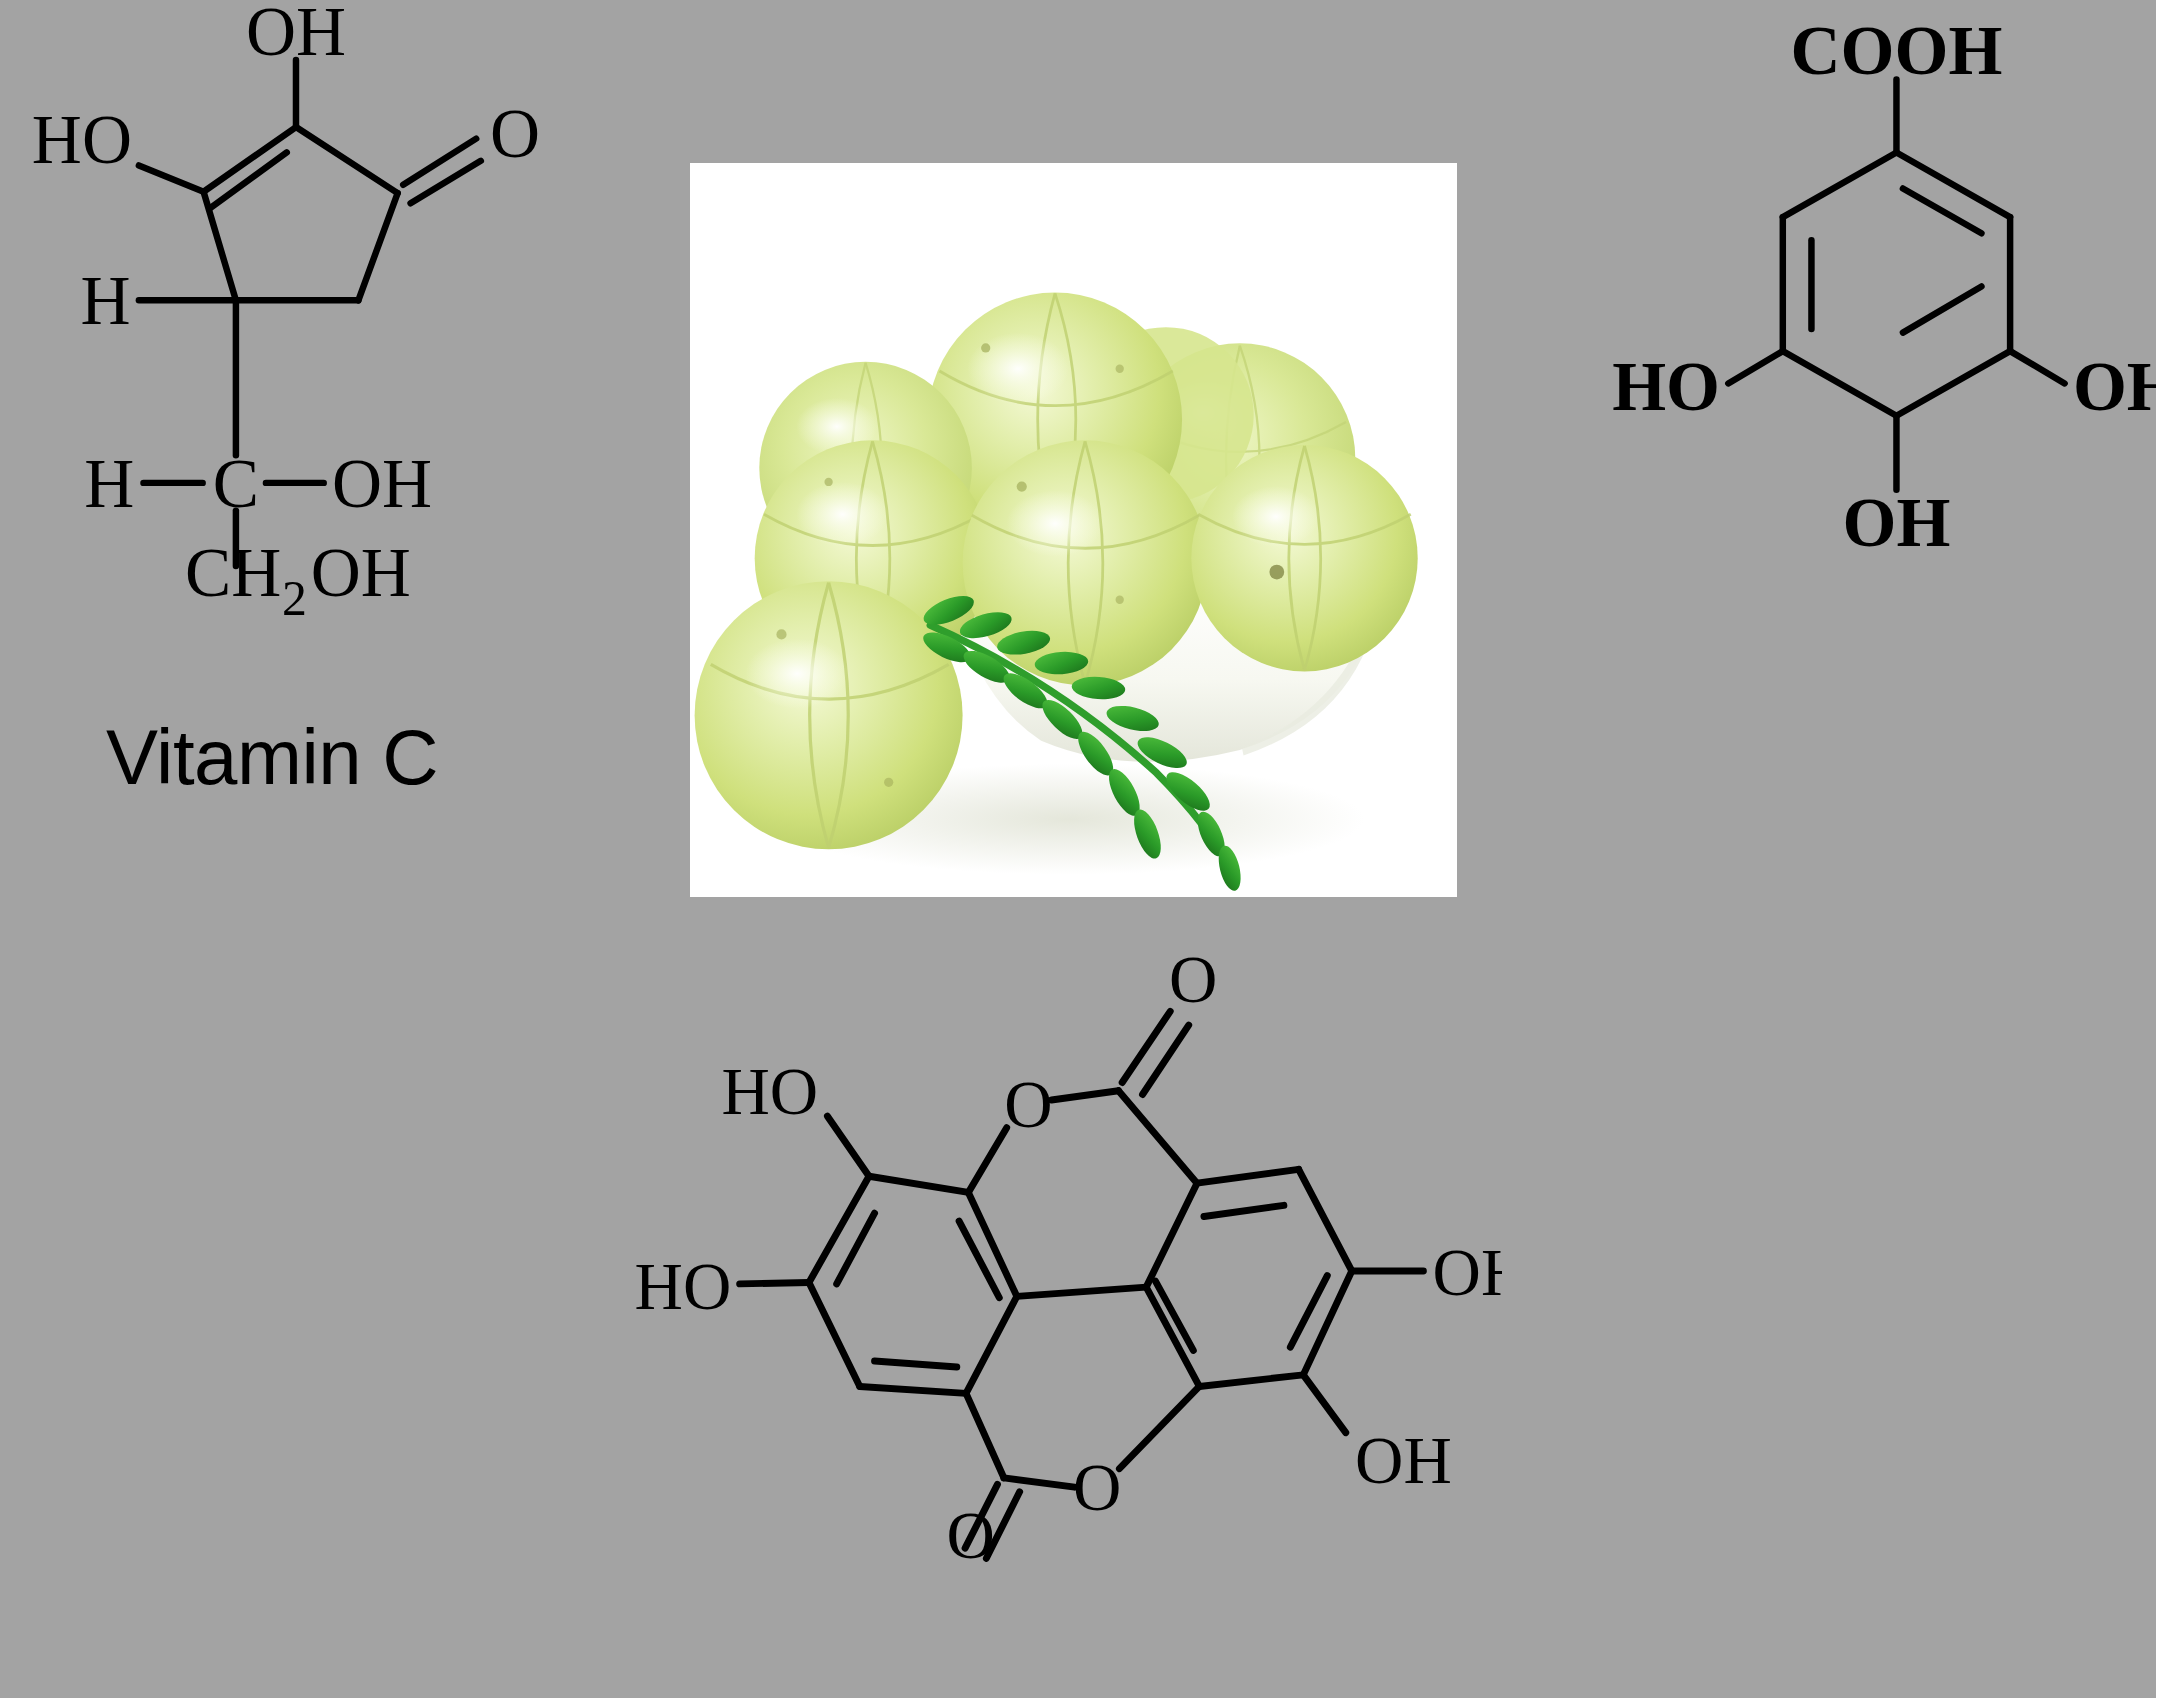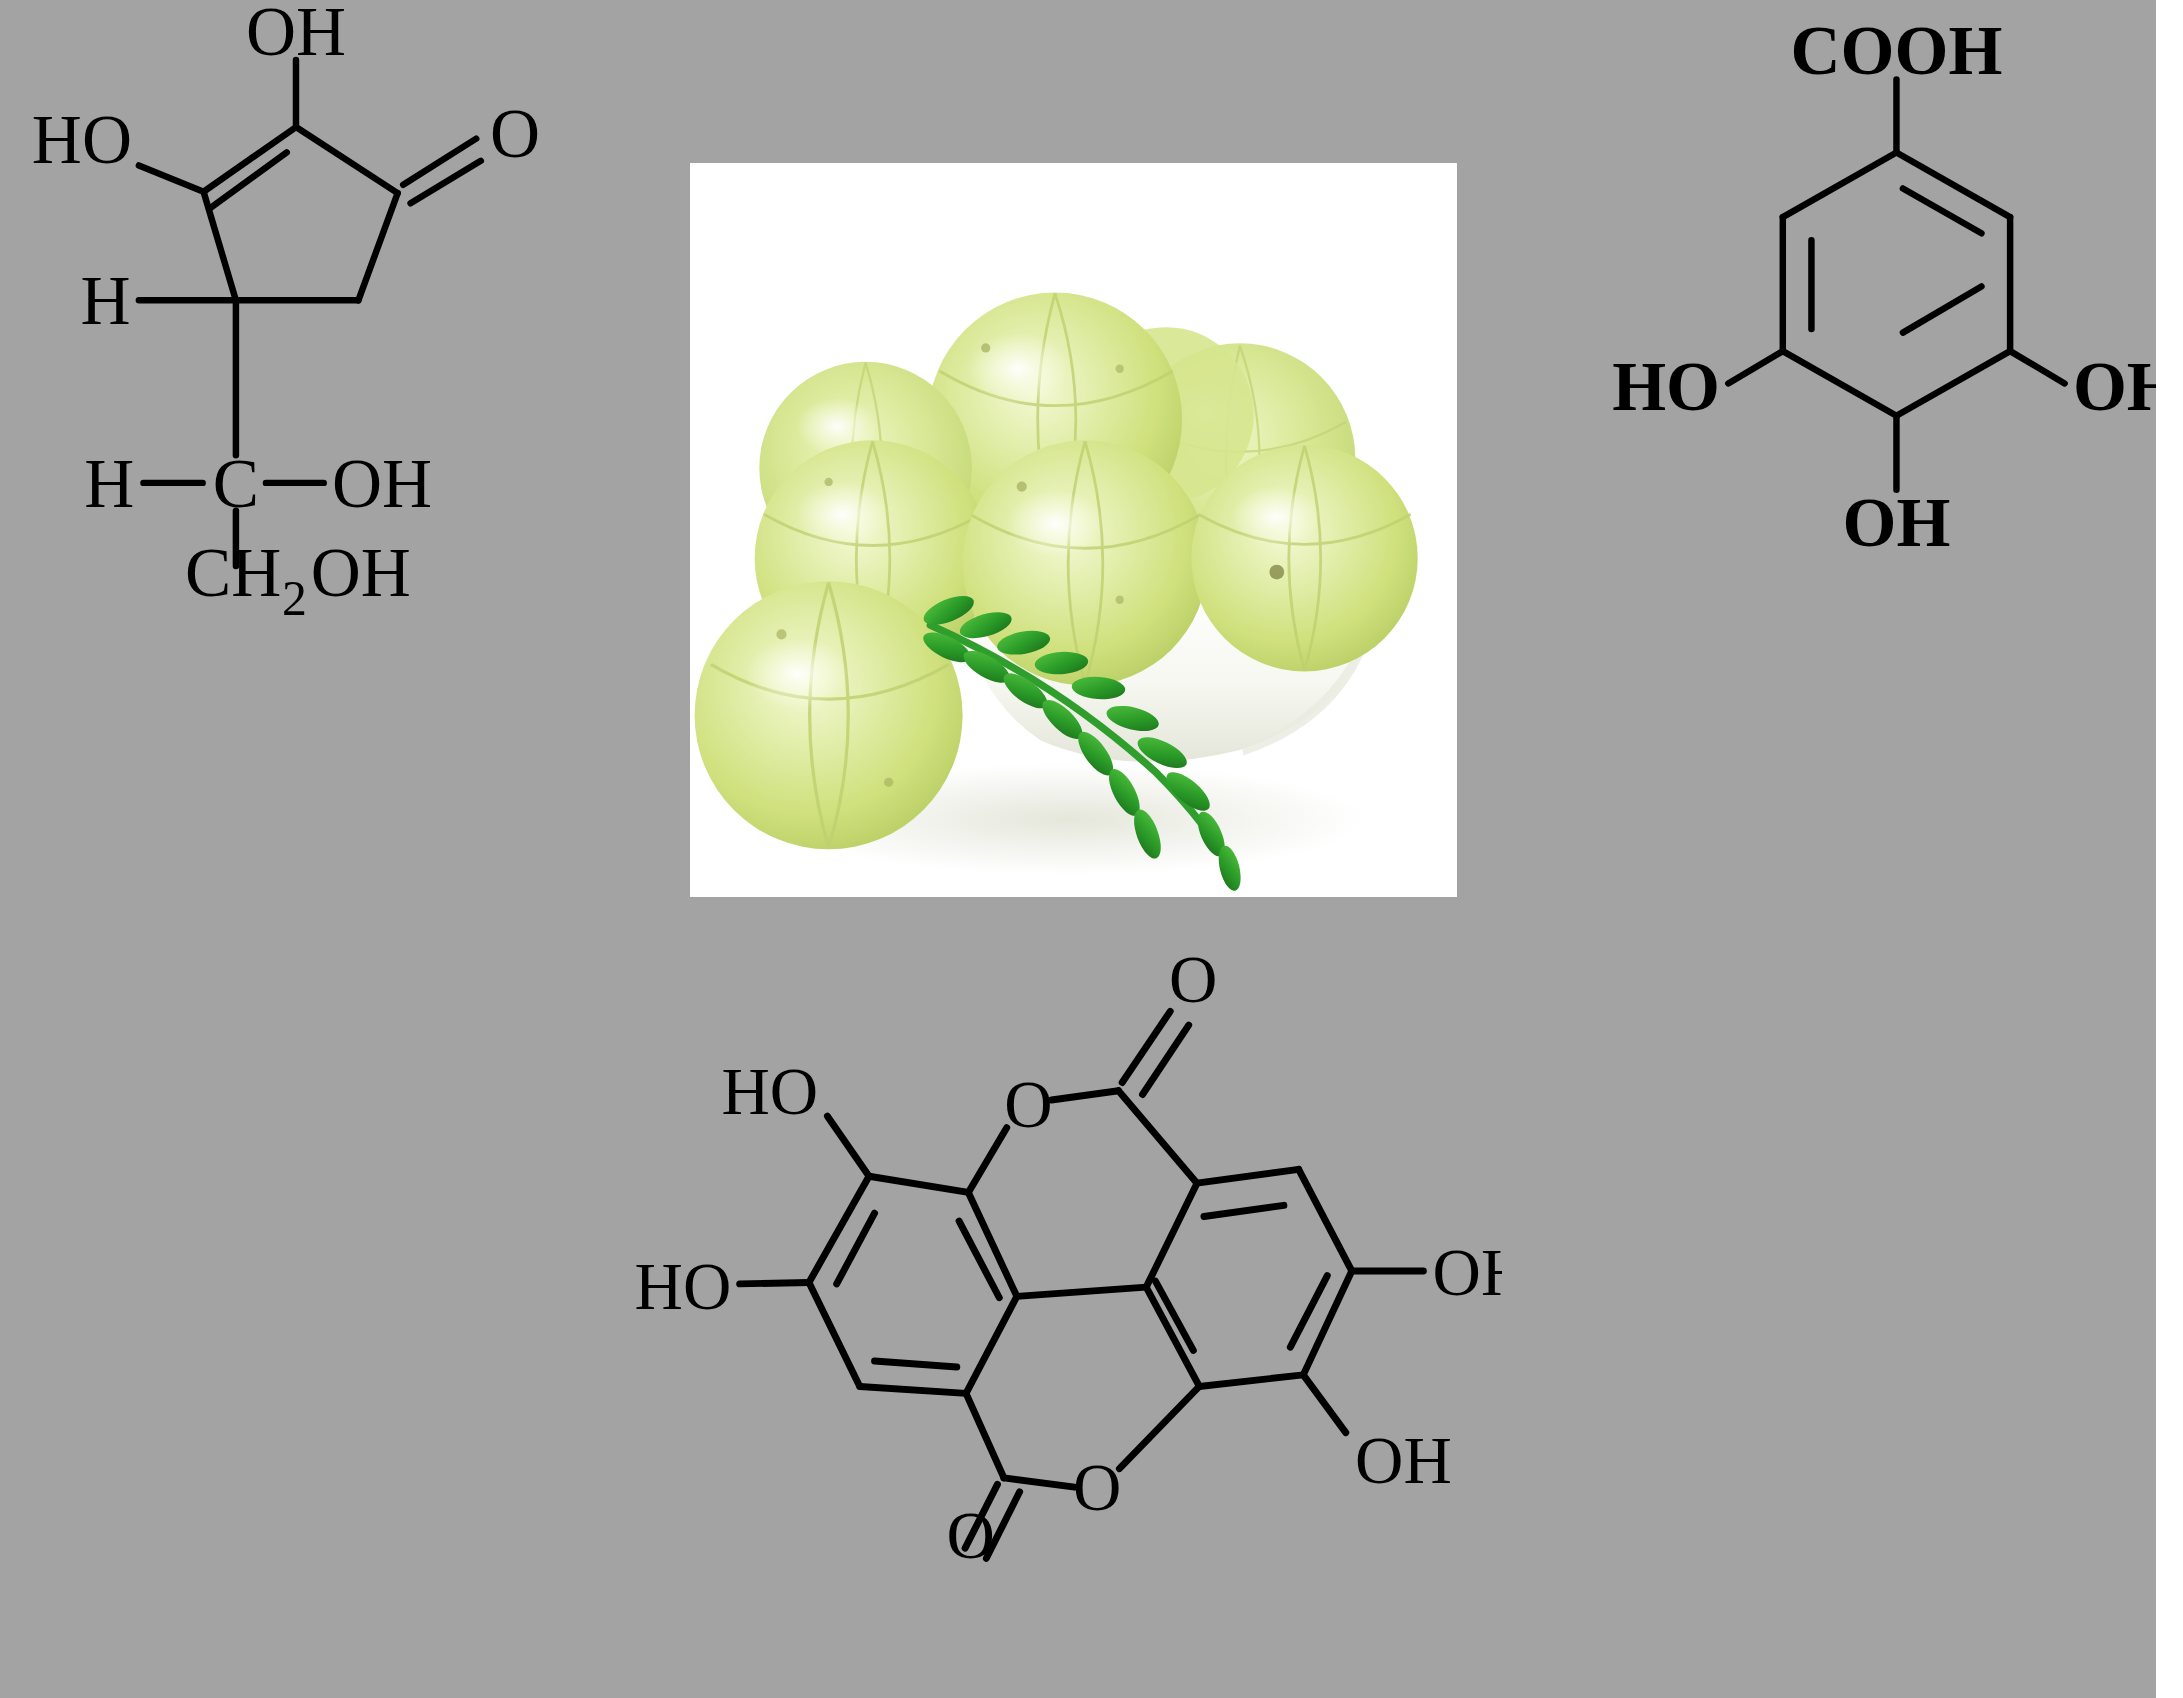--- a/index.html
+++ b/index.html
@@ -91,20 +91,21 @@
         <text x="1060" y="340" text-anchor="start">O</text>
         <text x="282" y="702" text-anchor="end">H</text>
         <text x="290" y="1098" text-anchor="end">H</text>
         <text x="510" y="1098" text-anchor="middle">C</text>
         <text x="718" y="1098" text-anchor="start">OH</text>
         <text x="400" y="1290" text-anchor="start">CH</text>
         <text x="610" y="1330" text-anchor="start" font-size="108">2</text>
         <text x="672" y="1290" text-anchor="start">OH</text>
       </g>
     </svg>
+    <div class="caption" id="caption-vitc">Vitamin C</div>
   </div>
 
   <div class="panel" id="panel-gallic-acid" style="left:1548px; top:0px; width:635px; height:832px;font-weight:bold;">
     <svg class="struct" width="635" height="693" viewBox="0 0 1374 1500">
       <g fill="none" stroke="#000000" stroke-width="14" stroke-linecap="round" stroke-linejoin="round">
 
         <line x1="754" y1="330" x2="1000" y2="470"></line>
         <line x1="1000" y1="470" x2="1000" y2="760"></line>
         <line x1="1000" y1="760" x2="754" y2="900"></line>
         <line x1="754" y1="900" x2="508" y2="760"></line>

